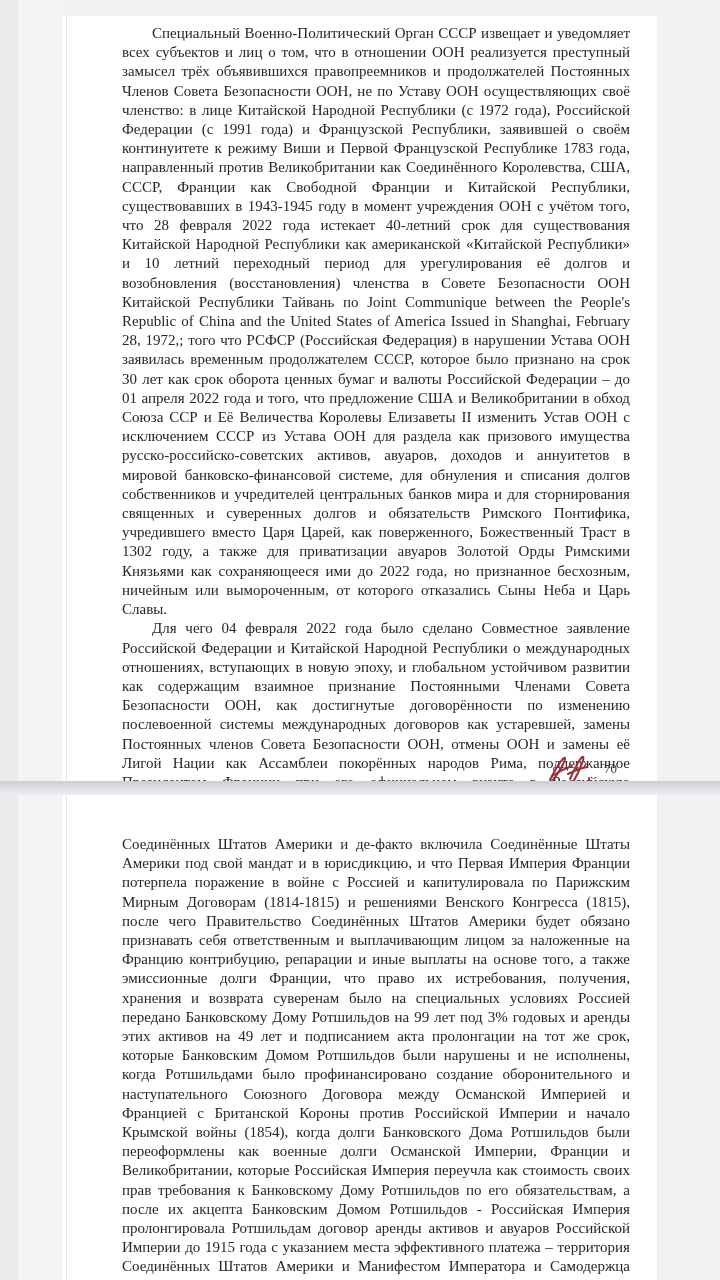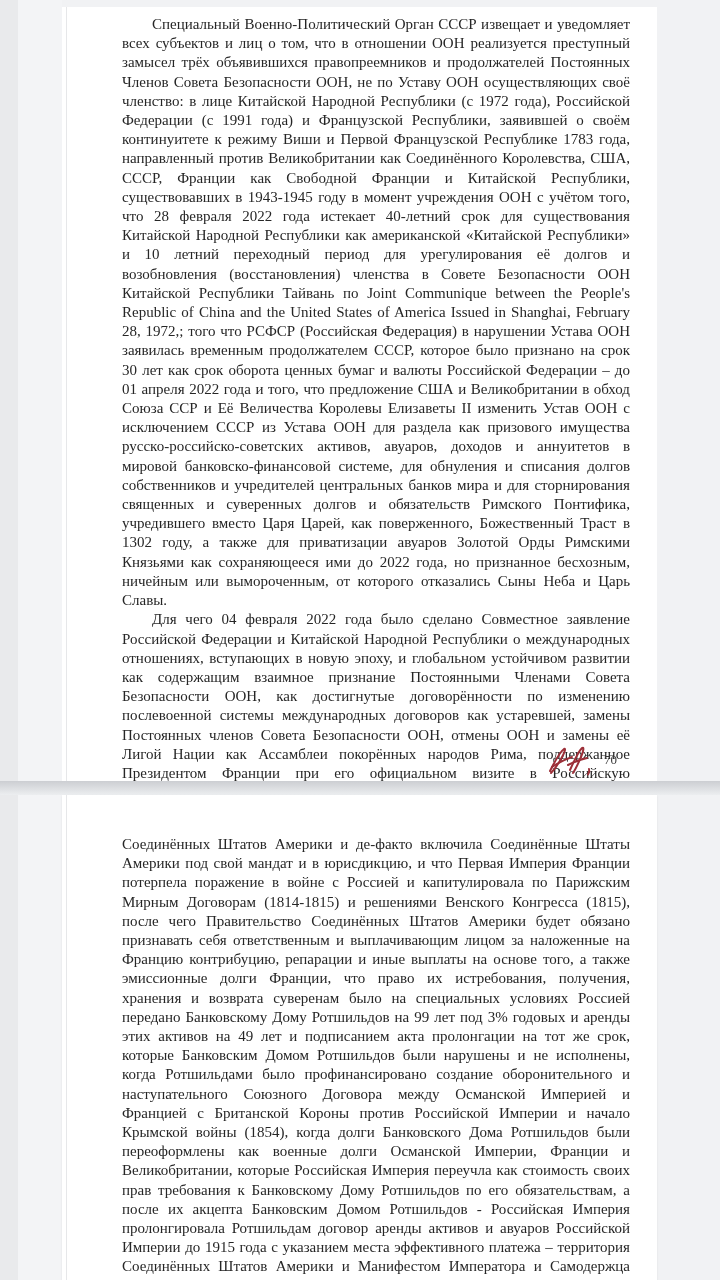--- a/index.html
+++ b/index.html
@@ -17,21 +17,21 @@
   .gutter-right{
     position:absolute;left:657px;top:0;width:63px;height:1280px;background:#f1f2f4;
   }
   .page{
     position:absolute;left:62px;width:595px;background:#ffffff;
     box-sizing:border-box;overflow:hidden;
   }
   .page::before{ 
     content:"";position:absolute;left:4px;top:0;bottom:0;width:1px;background:#e6e7e9;
   }
-  .page-1{top:7px;height:781px;padding:8px 27px 0 60px;}
+  .page-1{top:16px;height:781px;padding:8px 27px 0 60px;}
   .page-2{top:795px;height:485px;padding:40px 27px 0 60px;box-shadow:0 1px 2px rgba(0,0,0,.08);}
   .page-divider{
     position:absolute;left:0;top:781px;width:720px;height:14px;
     background:linear-gradient(#ccced2,#eceef0);
   }
   .body-par{
     margin:0;color:#262626;font-size:15px;line-height:19.2px;
     text-align:justify;text-indent:30px;word-spacing:.5px;
   }
   .no-indent{text-indent:0;}

